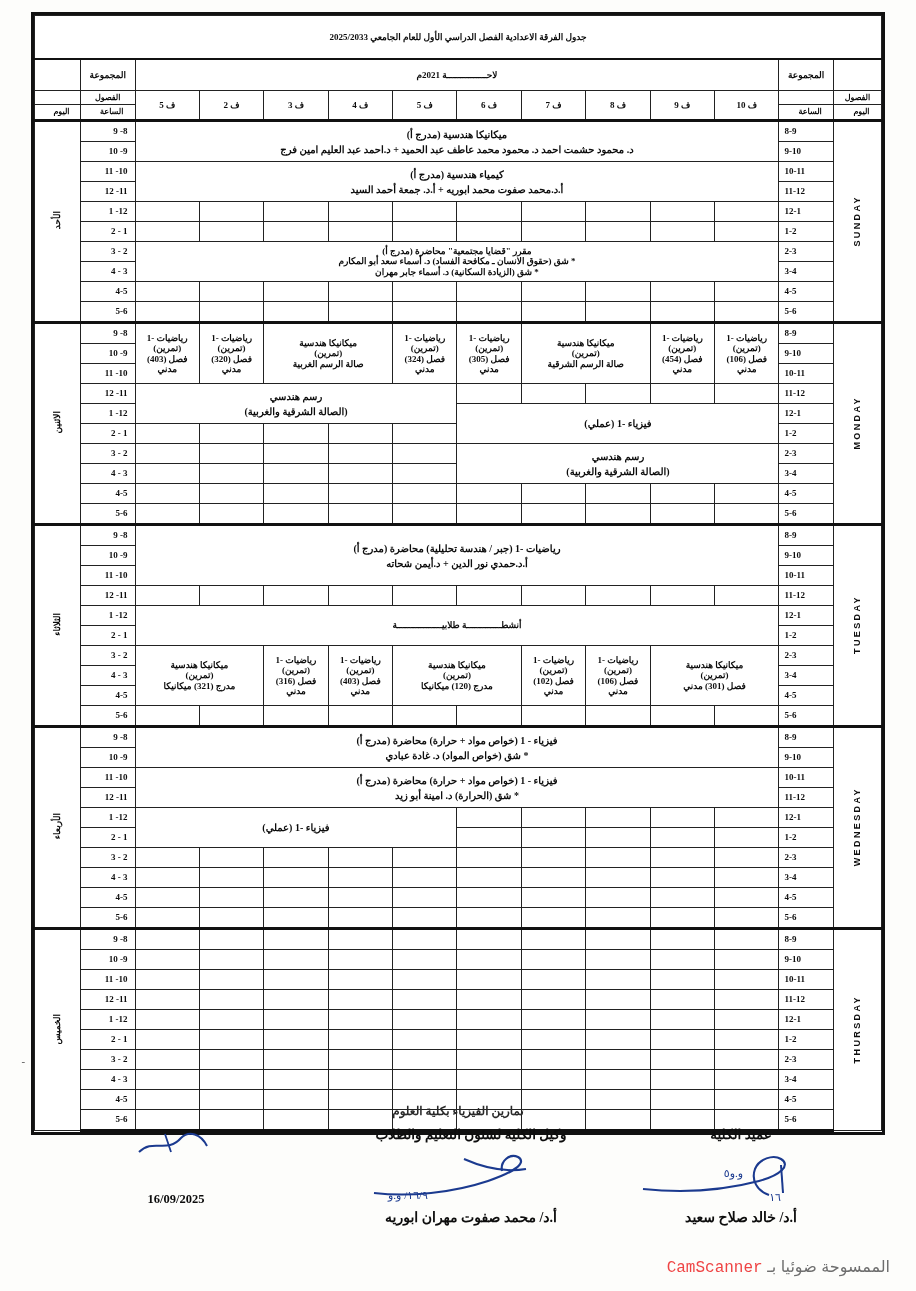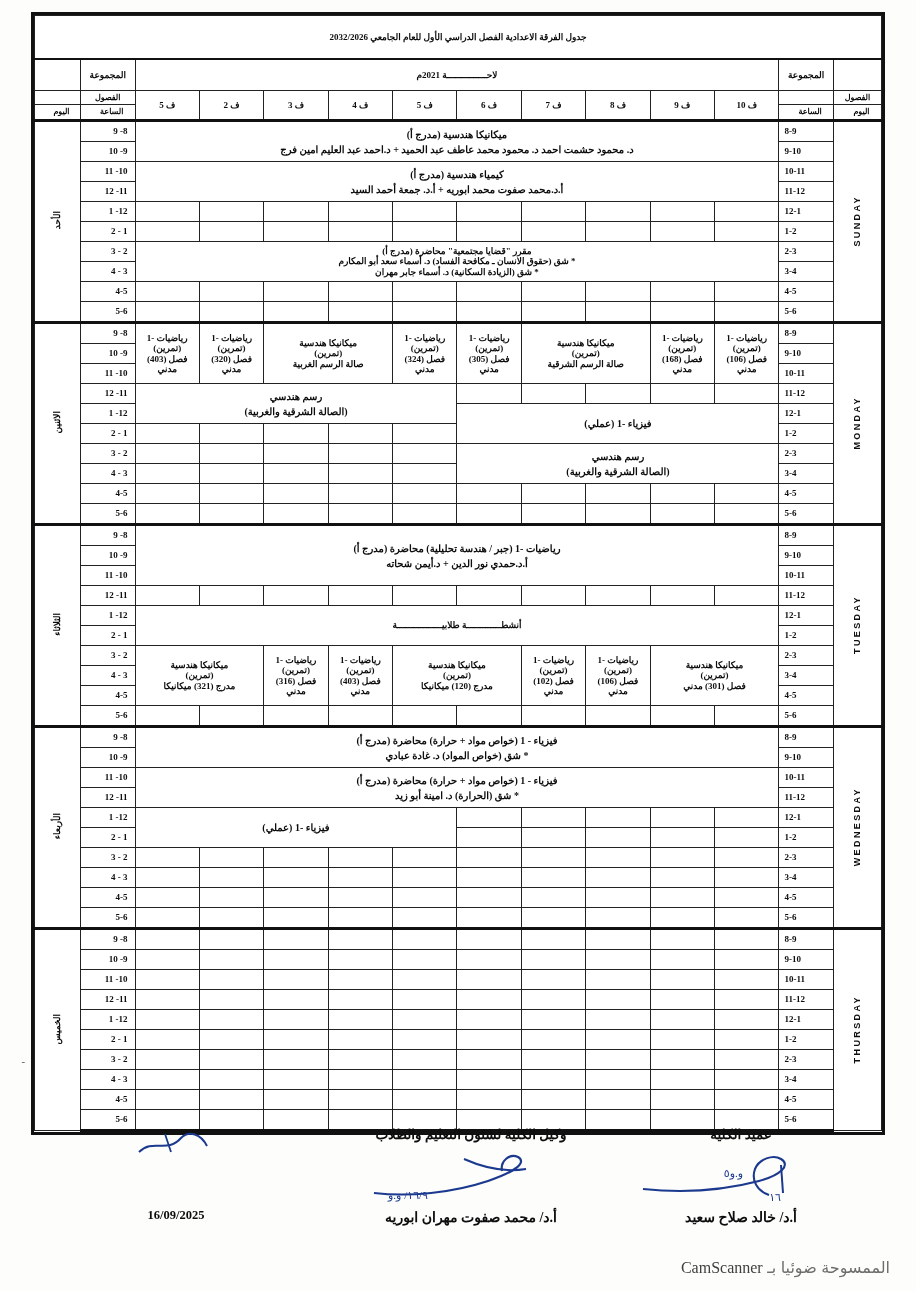--- a/index.html
+++ b/index.html
@@ -145,35 +145,35 @@
     text-align:center;
   }
   .f-col .role{ font-size:13.5px; font-weight:bold; margin-bottom:4px;}
   .f-col .name{ font-size:14px; font-weight:bold;}
   .f-dean{ right:24px; top:22px; width:240px;}
   .f-vice{ left:290px; top:22px; width:300px;text-align:center;}
   .f-date{ left:60px; top:22px; width:170px; text-align:center;}
   .f-date .dt{
     font-size:12.5px; font-weight:bold;
     font-family:"Liberation Serif","DejaVu Serif",serif;
-    margin-top:44px;
+    margin-top:28px;
   }
   .sig{ height:62px; position:relative; }
   .sig svg{ position:absolute; left:50%; top:0; transform:translateX(-50%); }
   .camscanner{
     position:absolute;
     right:26px; bottom:14px;
     font-size:16px;
     color:#6e6e6e;
     font-family:"Liberation Sans","DejaVu Sans",sans-serif;
     direction:rtl;
   }
   .camscanner .brand{
-    font-family:Liberation Serif, serif;
-    color:#404040;
+    font-family:Liberation Mono, monospace;
+    color:#ef4444;
   }
   .tick{
     position:absolute; left:22px; top:1055px;
     font-size:9px; color:#555;
   }
 </style>
 </head>
 <body>
 
 <div class="page">
@@ -192,21 +192,21 @@
           <col style="width:59px">
           <col style="width:59px">
           <col style="width:59px">
           <col style="width:59px">
         <col style="width:50px">
         <col style="width:42px">
       </colgroup>
 
       <tbody>
           <tr>
-        <td class="title-cell" colspan="14">جدول الفرقة الاعدادية الفصل الدراسي الأول للعام الجامعي 2032/2026</td>
+        <td class="title-cell" colspan="14">جدول الفرقة الاعدادية الفصل الدراسي الأول للعام الجامعي 2025/2033</td>
       </tr>
 
       <tr>
         <td class="grp-cell blank-corner"></td>
         <td class="grp-cell">المجموعة</td>
         <td class="hall-cell" colspan="10">لاحـــــــــــــــة 2021م</td>
         <td class="grp-cell">المجموعة</td>
         <td class="grp-cell blank-corner"></td>
       </tr>
 
@@ -341,21 +341,21 @@
             <td class="hourcell left">8-9</td>
             <td class="class" rowspan="3" colspan="1">
               <span class="l1">رياضيات -1</span>
               <span class="l2">(تمرين)</span>
               <span class="l3">فصل (106)</span>
               <span class="l4">مدني</span>
             </td>
             <td class="class" rowspan="3" colspan="1">
               <span class="l1">رياضيات -1</span>
               <span class="l2">(تمرين)</span>
-              <span class="l3">فصل (168)</span>
+              <span class="l3">فصل (454)</span>
               <span class="l4">مدني</span>
             </td>
             <td class="class" rowspan="3" colspan="2">
               <span class="l1">ميكانيكا هندسية</span>
               <span class="l2">(تمرين)</span>
               <span class="l3">صالة الرسم الشرقية</span>
             </td>
             <td class="class" rowspan="3" colspan="1">
               <span class="l1">رياضيات -1</span>
               <span class="l2">(تمرين)</span>
@@ -826,20 +826,21 @@
             <td class="slot"></td>
             <td class="slot"></td>
             <td class="slot"></td>
             <td class="hourcell right">5-6</td>
           </tr>
         </tbody>
     </table>
   </div>
 
   <div class="footer">
+    <div class="f-note">تمارين الفيزياء بكلية العلوم</div>
 
     <div class="f-col f-dean">
       <div class="role">عميد الكلية</div>
       <div class="sig">
         <svg width="220" height="60" viewBox="0 0 220 60" aria-hidden="true">
           <path d="M12 42 C50 46, 90 44, 128 34 C150 28, 160 18, 150 12 C142 7, 128 12, 124 22 C120 33, 126 44, 138 48" fill="none" stroke="#1b3a8f" stroke-width="2.1"></path>
           <path d="M150 18 L152 46" fill="none" stroke="#1b3a8f" stroke-width="2"></path>
           <text x="112" y="30" font-size="11" fill="#1b3a8f" font-family="'Liberation Serif',serif">و.و٥</text>
           <text x="150" y="54" font-size="11" fill="#1b3a8f" font-family="'Liberation Serif',serif">١٦</text>
         </svg>

